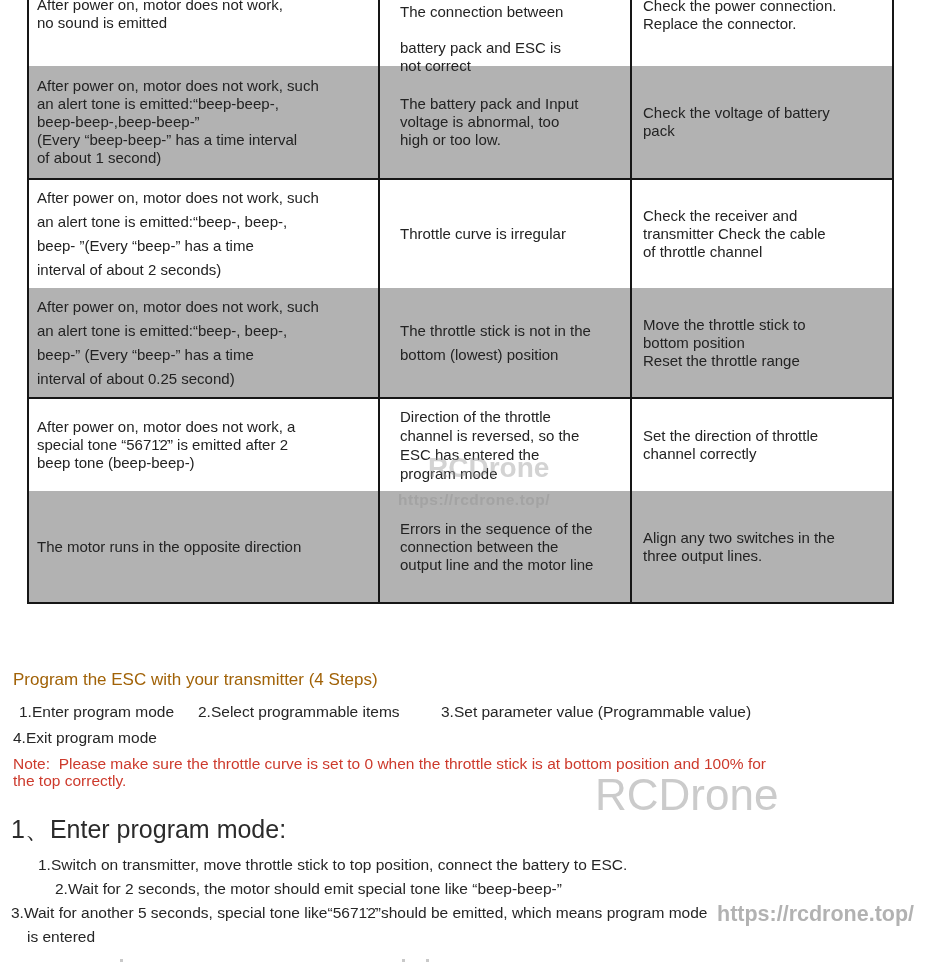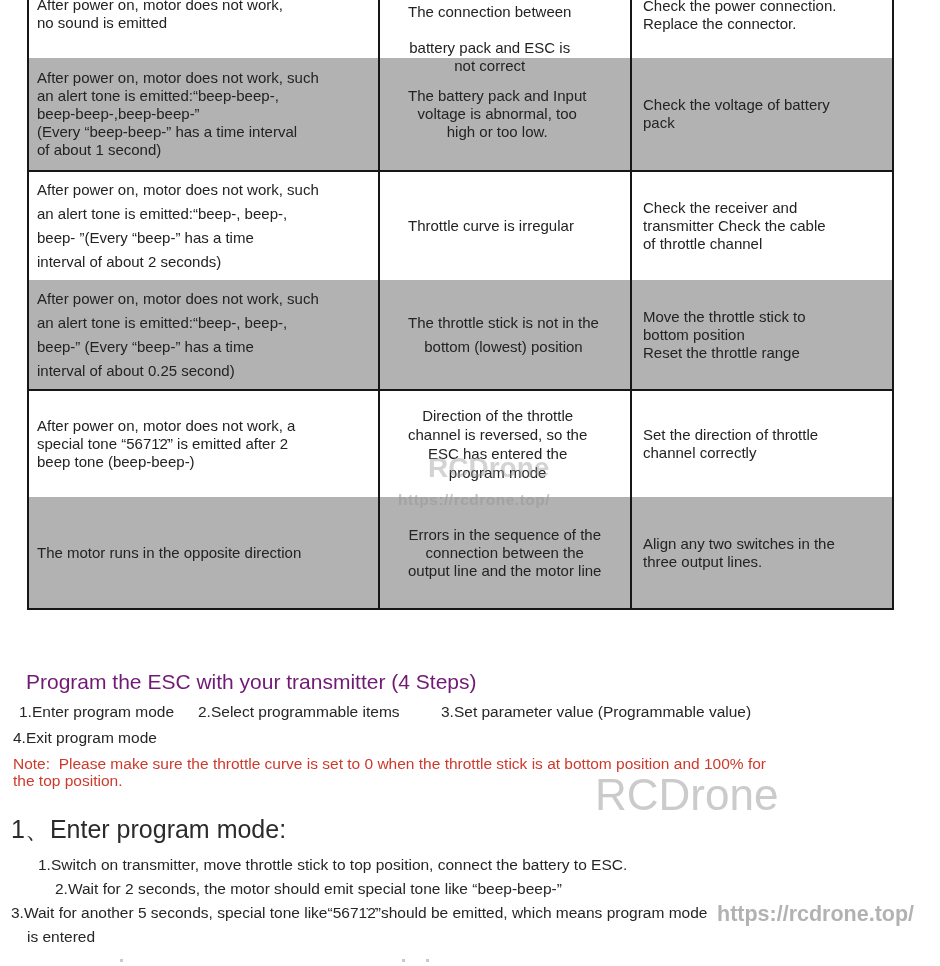--- a/index.html
+++ b/index.html
@@ -8,50 +8,50 @@
     background:#ffffff; color:#262626;
     font-family:"Liberation Sans", sans-serif;
   }
   
   .tbl {
     position:absolute; left:27px; top:0; width:867px;
     border-left:2px solid #161616; border-right:2px solid #161616;
     box-sizing:border-box;
   }
   .row { display:grid; grid-template-columns:351px 252px 260px; }
-  .r1{height:58px} .r2{height:112px} .r3{height:108px}
-  .r4{height:109px} .r5{height:106px} .r6{height:111px}
+  .r1{height:66px} .r2{height:112px} .r3{height:108px}
+  .r4{height:109px} .r5{height:92px} .r6{height:111px}
   .bline { border-bottom:2px solid #161616; }
   .gray .cell { background:#b2b2b2; }
   .cell {
     box-sizing:border-box; display:flex; align-items:center;
     font-size:15px; line-height:18px; white-space:pre-line; color:#232323;
     overflow:visible;
   }
   .c1 { padding:0 6px 0 8px;  border-right:2px solid #161616; }
-  .c2 { padding:0 8px 0 28px; border-right:2px solid #161616;text-align:center; }
+  .c2 { padding:0 8px 0 20px; border-right:2px solid #161616; }
   .c3 { padding:0 8px 0 11px; }
   .top { align-items:flex-start; }
   .lift3  { transform:translateY(-3px); }
   .lift4  { transform:translateY(-4px); }
   .lift15 { transform:translateY(-15px); }
   .lh24 { line-height:24px; }
   .lh17 { line-height:19px; }
   .blk { display:block; white-space:pre-line; }
   
   .wm-tbl-brand {
     position:absolute; left:428px; top:452px; font-size:28px; font-weight:700;
     color:rgba(150,150,150,0.42); pointer-events:none; z-index:5;
   }
   .wm-tbl-url {
     position:absolute; left:398px; top:491px; font-size:15.5px; font-weight:600;
     color:rgba(150,150,150,0.52); letter-spacing:0.5px; pointer-events:none; z-index:5;
   }
   
-  .prog-title { position:absolute; left:26px; top:670px; font-size:21px; color:#701a75; }
+  .prog-title { position:absolute; left:13px; top:670px; font-size:17px; color:#a16207; }
   .steps-line1 { position:absolute; left:11px; top:703px; height:20px; width:900px; font-size:15.5px; }
   .steps-line1 .st { position:absolute; top:0; white-space:nowrap; }
   .st1 { left:8px; } .st2 { left:187px;text-align:right; } .st3 { left:430px; }
   .steps-line2 { position:absolute; left:13px; top:729px; font-size:15.5px; }
   .note { position:absolute; left:13px; font-size:15.5px; color:#cd3a2c; white-space:nowrap; }
   .note-l1 { top:755px; } .note-l2 { top:772px; }
   
   .wm-big {
     position:absolute; left:595px; top:770px; font-size:44px; font-weight:400;
     color:#cbcbcb; pointer-events:none; z-index:5;
@@ -163,21 +163,21 @@
   <div class="prog-title">Program the ESC with your transmitter (4 Steps)</div>
 
   <div class="steps-line1">
     <span class="st st1">1.Enter program mode</span>
     <span class="st st2">2.Select programmable items</span>
     <span class="st st3">3.Set parameter value (Programmable value)</span>
   </div>
   <div class="steps-line2">4.Exit program mode</div>
 
   <div class="note note-l1">Note:&nbsp; Please make sure the throttle curve is set to 0 when the throttle stick is at bottom position and 100% for</div>
-  <div class="note note-l2">the top position.</div>
+  <div class="note note-l2">the top correctly.</div>
 
   <div class="wm-big">RCDrone</div>
 
   <div class="h1">1、Enter program mode:</div>
 
   <div class="li li1">1.Switch on transmitter, move throttle stick to top position, connect the battery to ESC.</div>
   <div class="li li2">2.Wait for 2 seconds, the motor should emit special tone like “beep-beep-”</div>
   <div class="li li3">3.Wait for another 5 seconds, special tone like“5671̇2̇”should be emitted, which means program mode</div>
   <div class="li li4">is entered</div>
 

